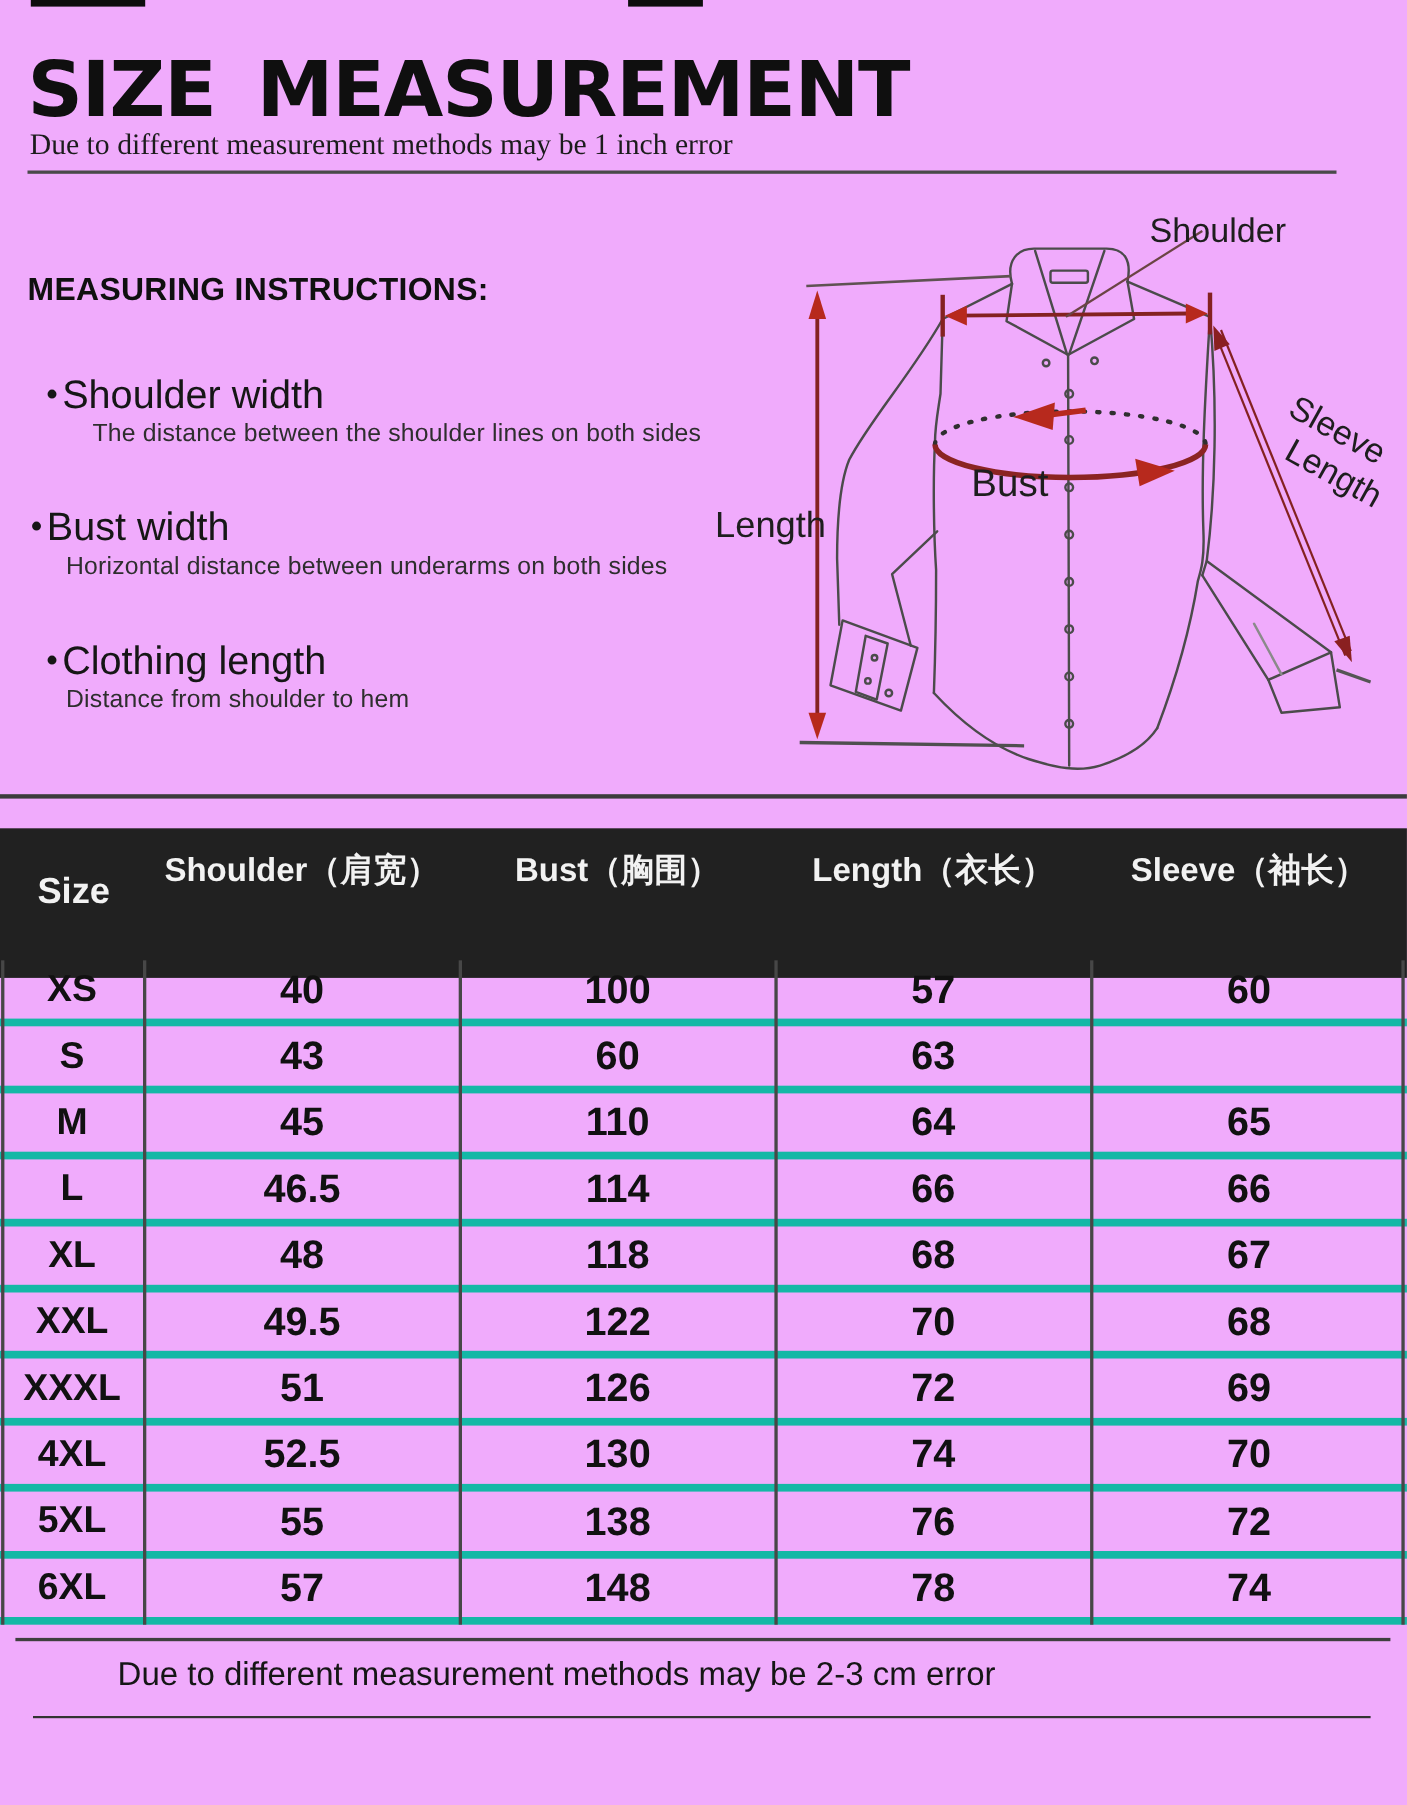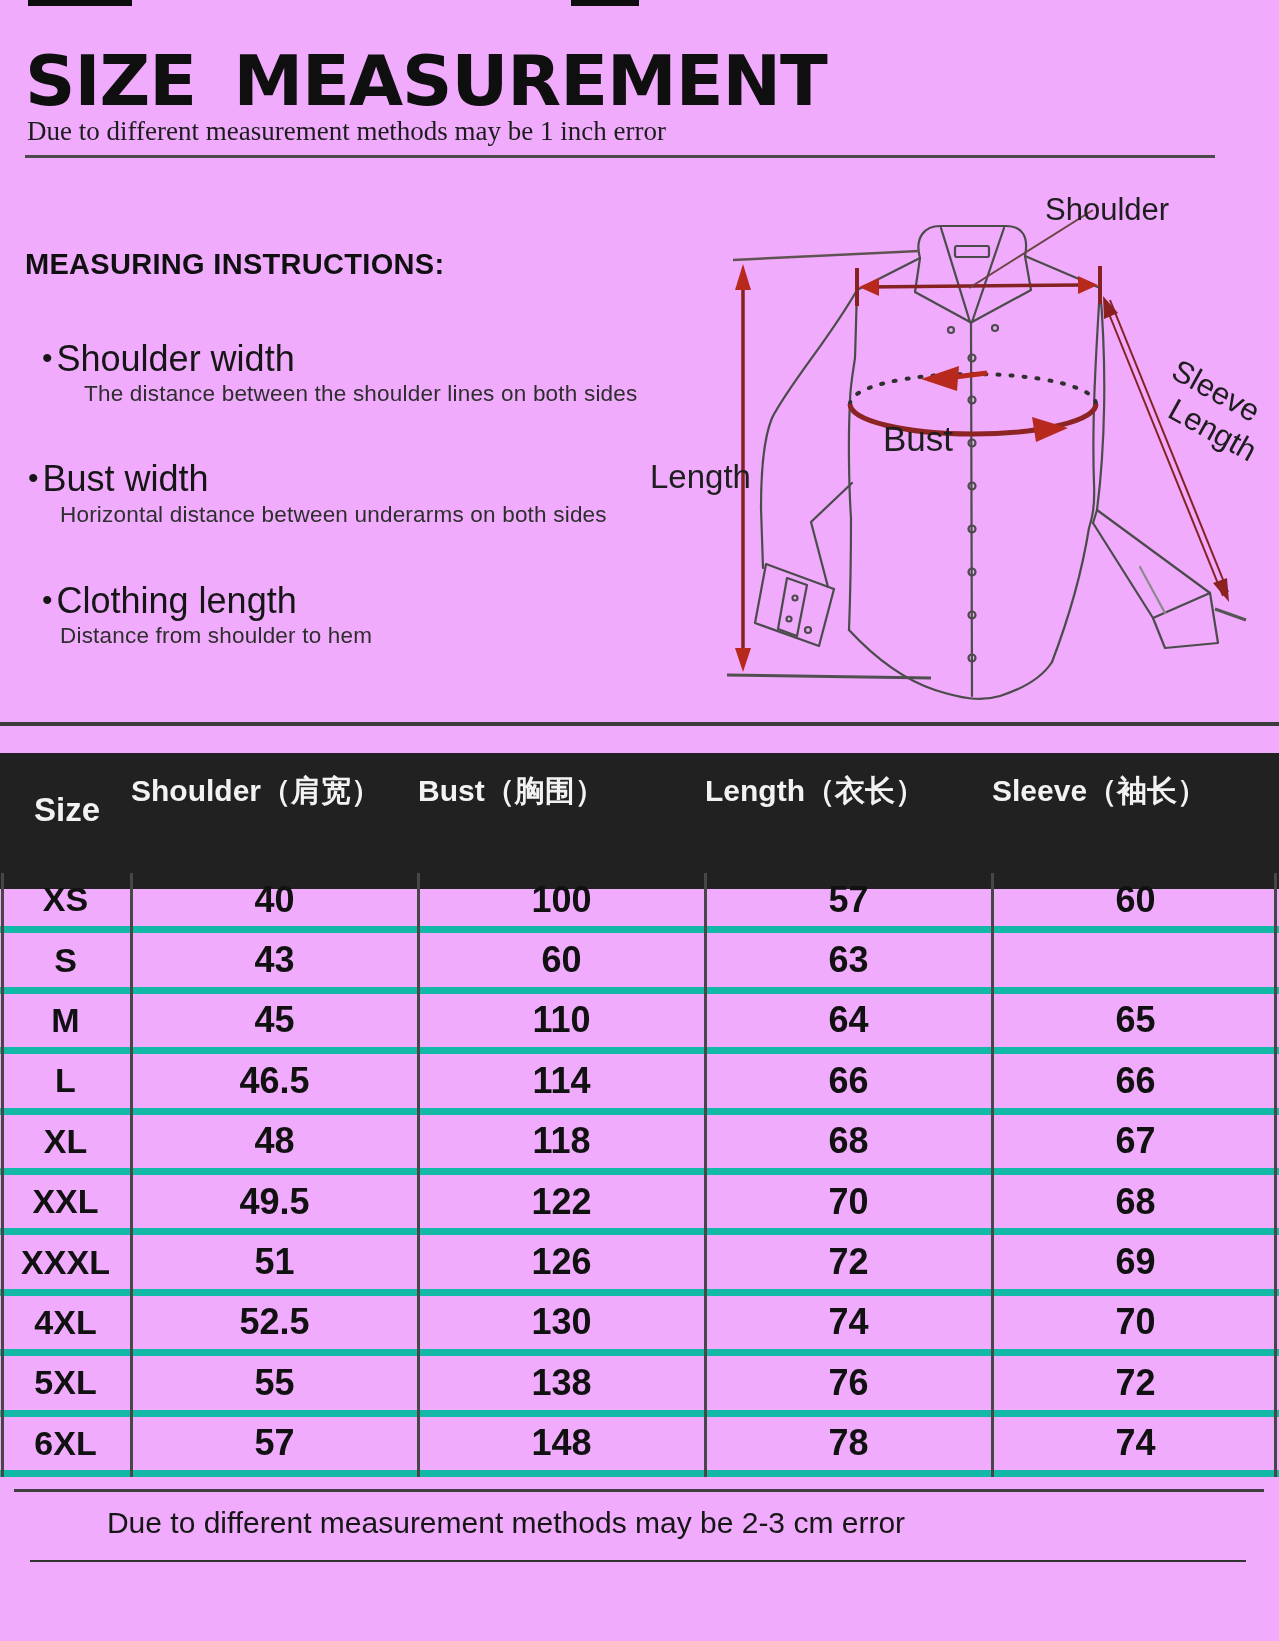--- a/index.html
+++ b/index.html
@@ -37,21 +37,21 @@
   .t2{left:28px;top:458px;} .d2{left:60px;top:502px;}
   .t3{left:42px;top:580px;} .d3{left:60px;top:623px;}
 
   .diagram{position:absolute;left:615px;top:178px;width:664px;height:550px;}
 
   .sep-line{position:absolute;left:0;top:722px;width:1279px;height:4px;background:#3c3c3c;}
 
   .thead{position:absolute;left:0;top:753px;width:1279px;height:136px;background:#212121;}
   .th{position:absolute;color:#f2f2f2;font-size:30px;font-weight:600;white-space:nowrap;}
   .th-size{left:34px;top:38px;font-size:33px;}
-  .th-c{width:287px;text-align:left;top:18px;}
+  .th-c{width:287px;text-align:center;top:18px;}
   .th-shoulder{left:131px;} .th-bust{left:418px;} .th-length{left:705px;} .th-sleeve{left:992px;}
 
   .tbody{position:absolute;left:0;top:873px;width:1279px;}
   .trow{display:flex;height:60.4px;border-bottom:7px solid #14b8a6;box-sizing:border-box;align-items:center;}
   .cell{display:flex;align-items:center;justify-content:center;height:100%;}
   .col-size{width:131px;font-size:34px;font-weight:700;color:#111;}
   .col{width:287px;font-size:36px;font-weight:600;color:#111;}
   .vline{position:absolute;top:873px;height:604px;width:3px;background:#474747;}
   .v0{left:1px;} .v1{left:130px;} .v2{left:417px;} .v3{left:704px;} .v4{left:991px;} .v5{left:1274px;}
   .rule-bottom{position:absolute;left:14px;top:1489px;width:1250px;height:3px;background:#3f3f3f;}

